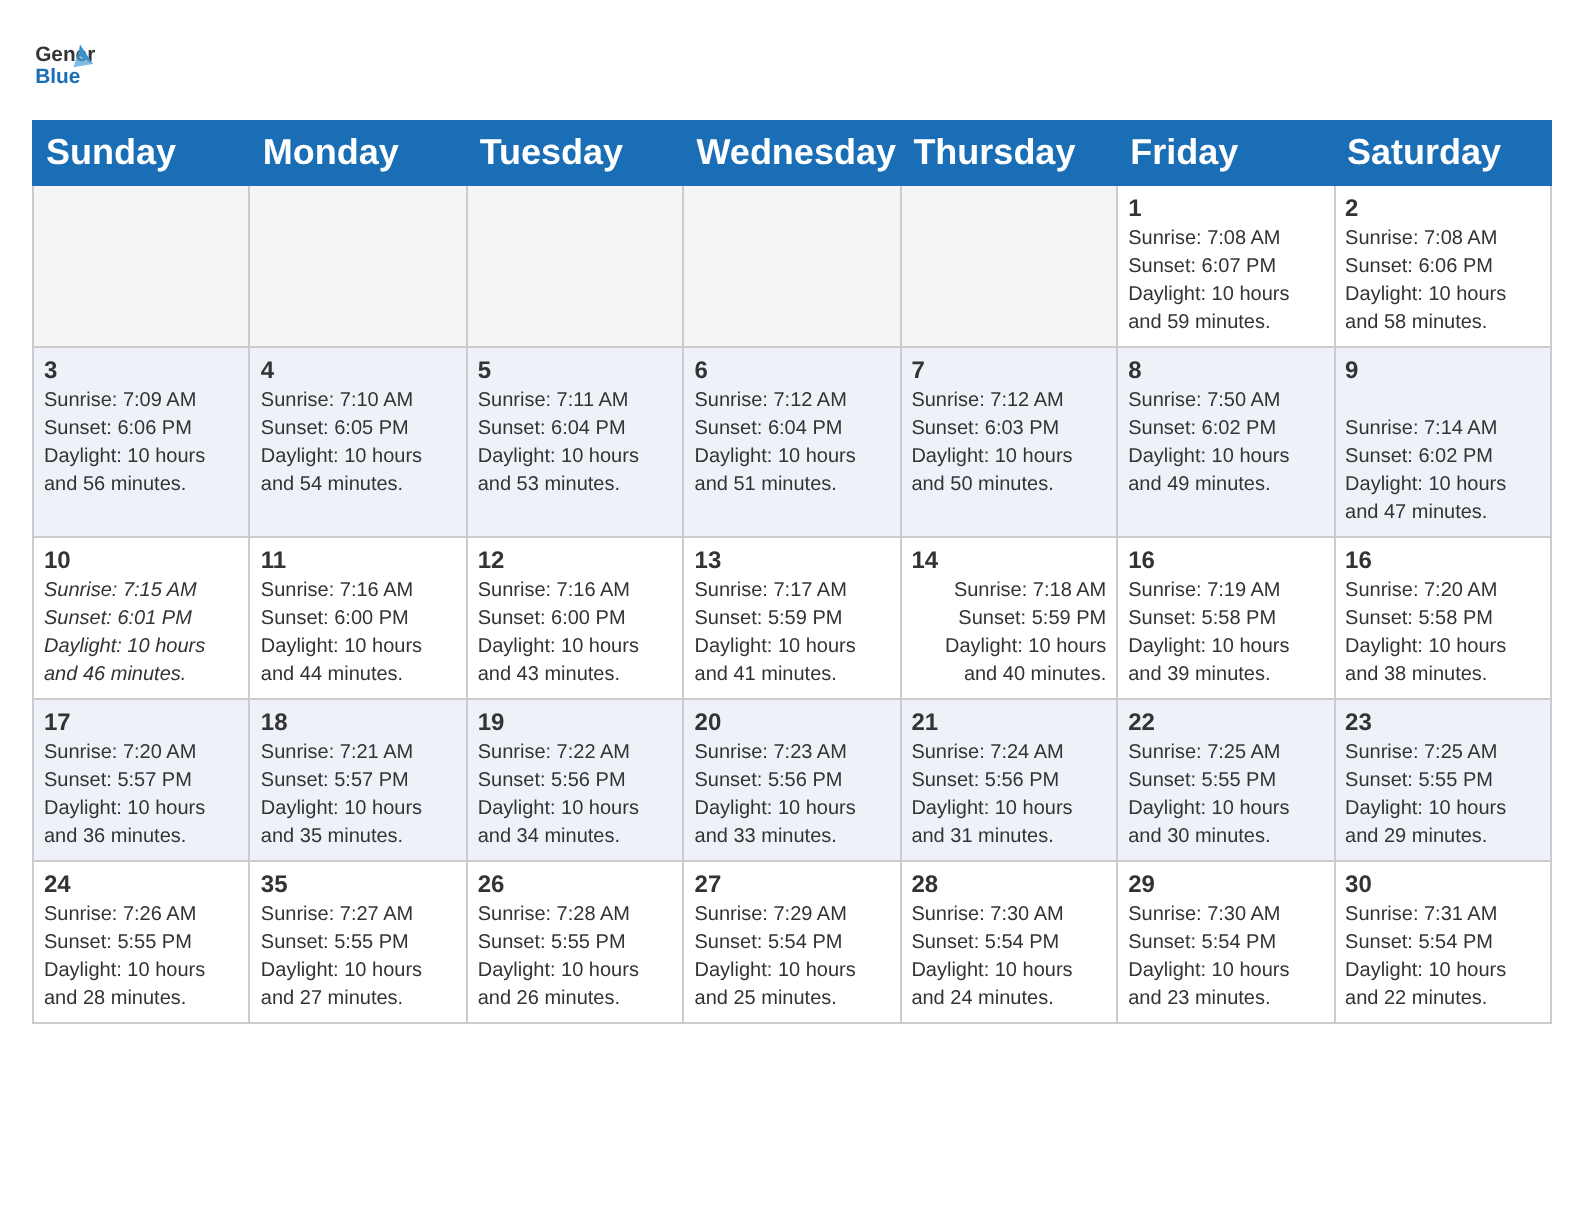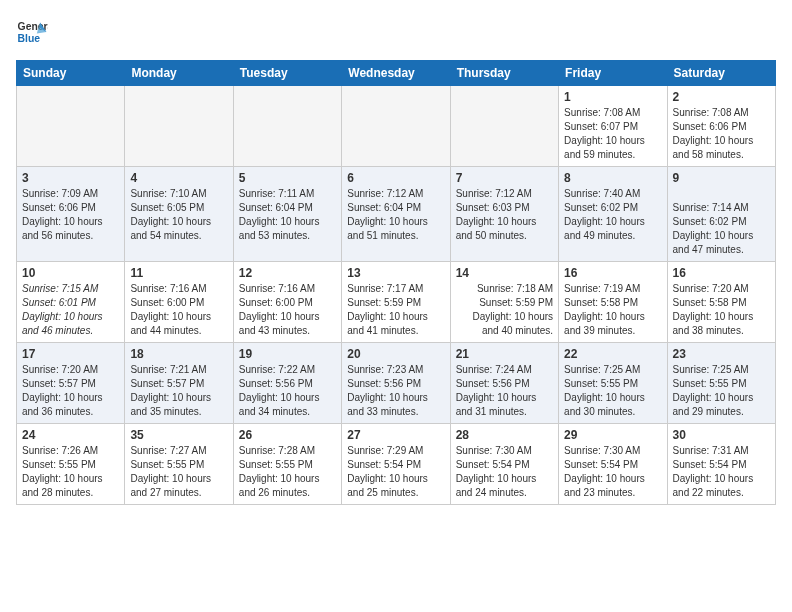--- a/index.html
+++ b/index.html
@@ -40,21 +40,21 @@
     .calendar-table {
       width: 100%;
       border-collapse: collapse;
       table-layout: fixed;
     }
     .calendar-table th {
       background: #1a6eb5;
       color: #fff;
       text-align: left;
       padding: 5px 6px;
-      font-size: 12px;
+      font-size: 18px;
       border: 1px solid #1a6eb5;
     }
     .calendar-table td {
       border: 1px solid #ccc;
       vertical-align: top;
       padding: 4px 5px;
       font-size: 10.5px;
       color: #333;
       height: 80px;
       background: #fff;
@@ -161,21 +161,21 @@
         </td>
         <td>
           <div class="day-number">7</div>
           <div class="day-info" style="white-space: pre-line;">Sunrise: 7:12 AM
 Sunset: 6:03 PM
 Daylight: 10 hours
 and 50 minutes.</div>
         </td>
         <td>
           <div class="day-number">8</div>
-          <div class="day-info" style="white-space: pre-line;">Sunrise: 7:40 AM
+          <div class="day-info" style="white-space: pre-line;">Sunrise: 7:50 AM
 Sunset: 6:02 PM
 Daylight: 10 hours
 and 49 minutes.</div>
         </td>
         <td>
           <div class="day-number">9</div>
           <div class="day-info" style="white-space: pre-line; margin-top: 16px;">Sunrise: 7:14 AM
 Sunset: 6:02 PM
 Daylight: 10 hours
 and 47 minutes.</div>

